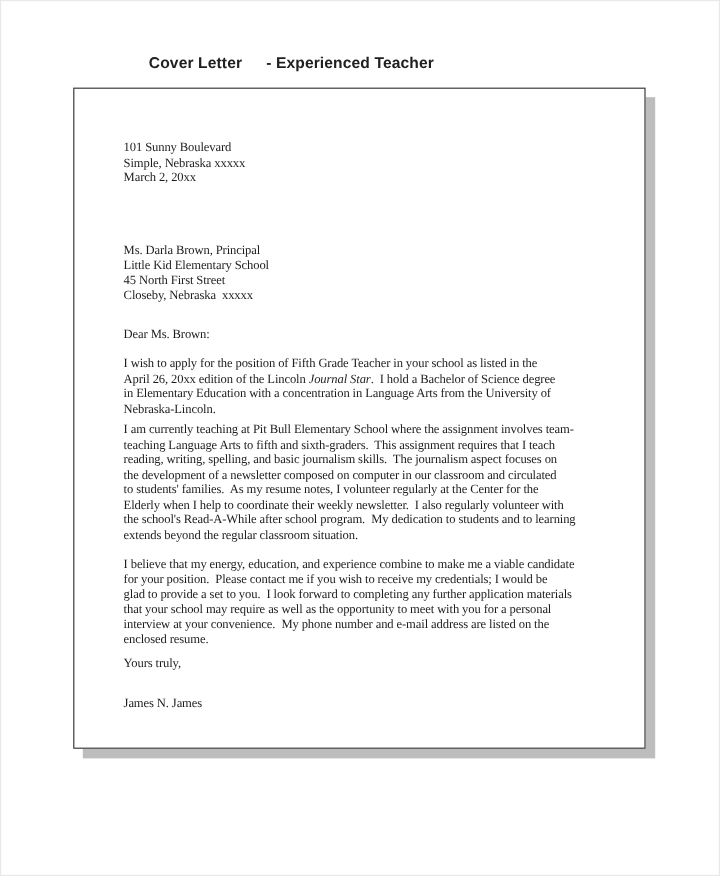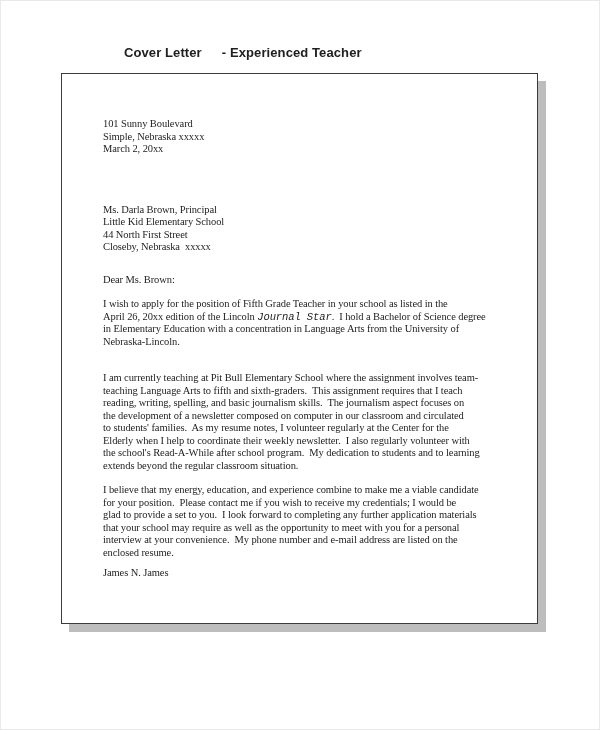--- a/index.html
+++ b/index.html
@@ -42,60 +42,61 @@
     line-height: 12.5px;
     letter-spacing: -0.1px;
     color: #1d1d1d;
     overflow: hidden;
   }
 
   .block { white-space: pre; }
   .block-recipient  { margin-top: 48px; }
   .block-salutation { margin-top: 20px; }
   .block-p1         { margin-top: 12px; }
-  .block-p2         { margin-top: 24px; }
+  .block-p2         { margin-top: 5px; }
   .block-p3         { margin-top: 12px; }
   .block-closing    { margin-top: 8px; }
-  .block-signature  { margin-top: 8px; }
+  .block-signature  { margin-top: 20px; }
   .block-enclosure  { margin-top: 12px; }
 
-  .italic { font-style: italic; font-family: Liberation Mono, monospace; }
+  .italic { font-style: italic; }
 </style>
 </head>
 <body>
 
 <div class="screen">
 
   <div class="doc-title"><span>Cover Letter</span><span class="title-right">- Experienced Teacher</span></div>
 
   <div class="page">
     <div class="letter">
         <div class="block block-sender">101 Sunny Boulevard
 Simple, Nebraska xxxxx
 March 2, 20xx</div>
         <div class="block block-recipient">Ms. Darla Brown, Principal
 Little Kid Elementary School
-44 North First Street
+45 North First Street
 Closeby, Nebraska  xxxxx</div>
         <div class="block block-salutation">Dear Ms. Brown:</div>
         <div class="block block-p1"><span>I wish to apply for the position of Fifth Grade Teacher in your school as listed in the
 April 26, 20xx edition of the Lincoln </span><span class="italic">Journal Star</span><span>.  I hold a Bachelor of Science degree
 in Elementary Education with a concentration in Language Arts from the University of
 Nebraska-Lincoln.</span></div>
         <div class="block block-p2">I am currently teaching at Pit Bull Elementary School where the assignment involves team-
 teaching Language Arts to fifth and sixth-graders.  This assignment requires that I teach
 reading, writing, spelling, and basic journalism skills.  The journalism aspect focuses on
 the development of a newsletter composed on computer in our classroom and circulated
 to students' families.  As my resume notes, I volunteer regularly at the Center for the
 Elderly when I help to coordinate their weekly newsletter.  I also regularly volunteer with
 the school's Read-A-While after school program.  My dedication to students and to learning
 extends beyond the regular classroom situation.</div>
         <div class="block block-p3">I believe that my energy, education, and experience combine to make me a viable candidate
 for your position.  Please contact me if you wish to receive my credentials; I would be
 glad to provide a set to you.  I look forward to completing any further application materials
 that your school may require as well as the opportunity to meet with you for a personal
 interview at your convenience.  My phone number and e-mail address are listed on the
 enclosed resume.</div>
+        <div class="block block-closing">Yours truly,</div>
         <div class="block block-signature">James N. James</div>
       </div>
   </div>
 
 </div>
 
 </body></html>

